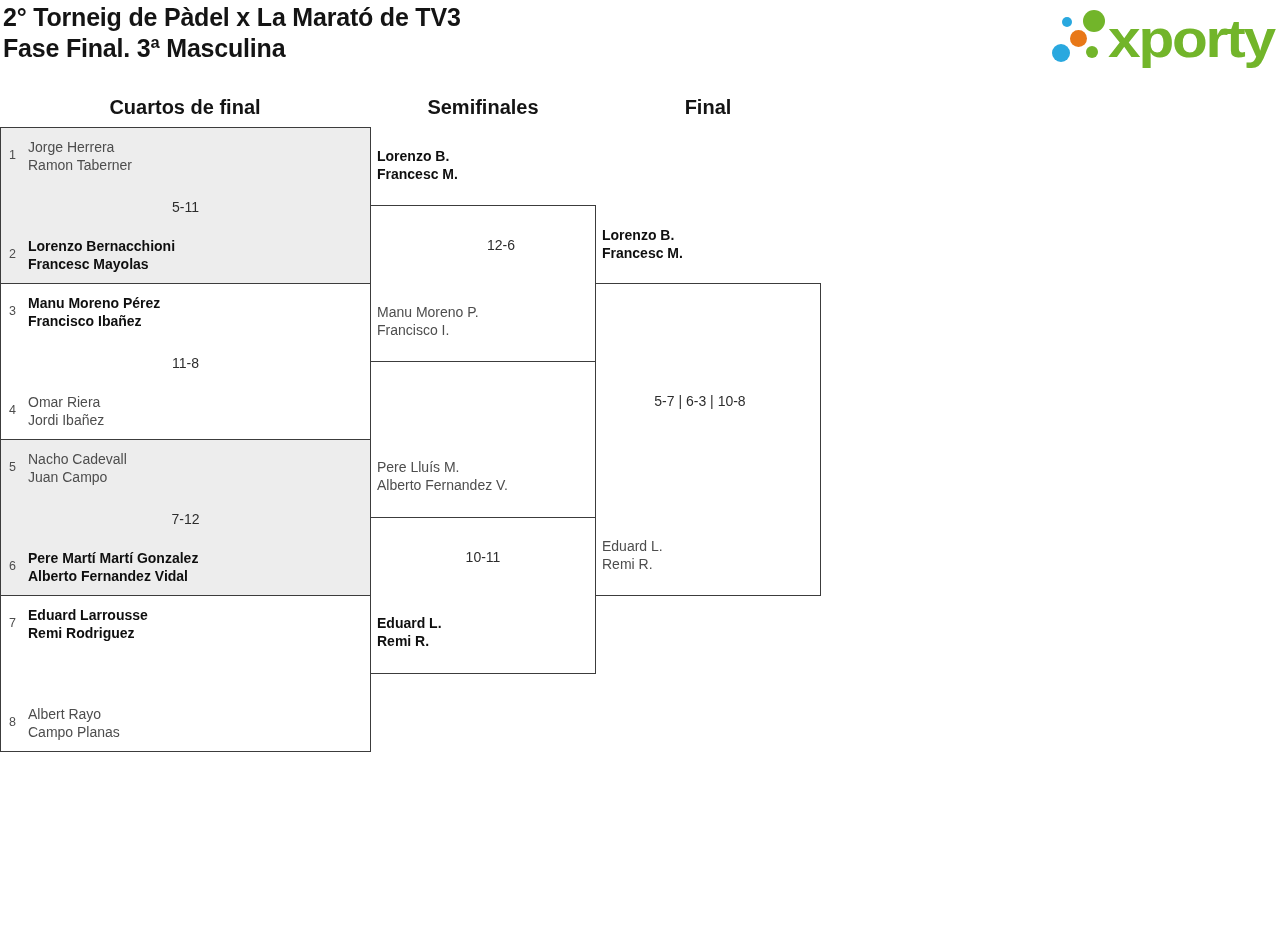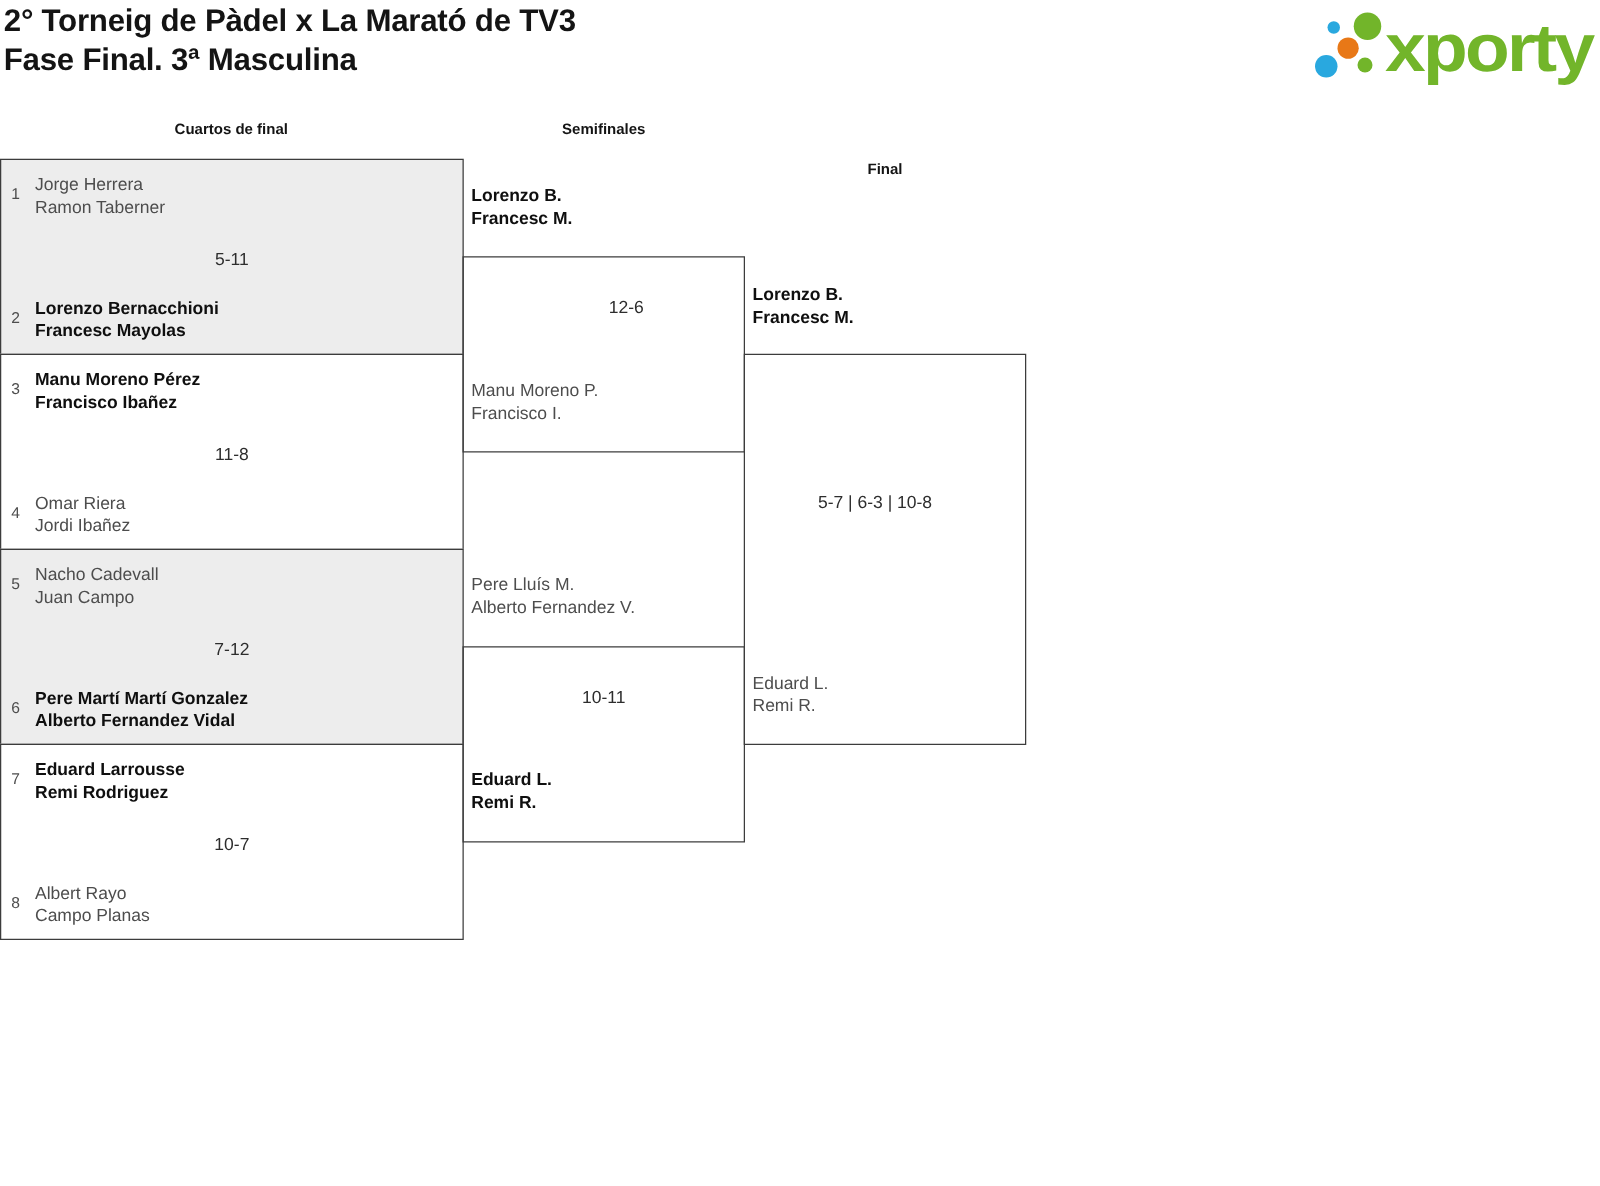--- a/index.html
+++ b/index.html
@@ -19,25 +19,25 @@
   .dot { position:absolute; border-radius:50%; }
   .dot.blue-sm   { left:14px; top:17px; width:10px; height:10px; background:#29a8df; }
   .dot.green-lg  { left:35px; top:10px; width:22px; height:22px; background:#72b52a; }
   .dot.orange-md { left:22px; top:30px; width:17px; height:17px; background:#e87817; }
   .dot.blue-lg   { left:4px;  top:44px; width:18px; height:18px; background:#29a8df; }
   .dot.green-sm  { left:38px; top:46px; width:12px; height:12px; background:#72b52a; }
   .wordmark { position:absolute; left:58px; top:0; }
   
   .col-header {
     position:absolute; top:96px; text-align:center;
-    font-size:12px; font-weight:700; color:#141414;
+    font-size:20px; font-weight:700; color:#141414;
   }
   .col-qf { left:0;   width:370px; }
   .col-sf { left:370px; width:226px; }
-  .col-f  { left:595px; width:226px;margin-top:32px; }
+  .col-f  { left:595px; width:226px; }
   
   .box { position:absolute; border:1px solid #3c3c3c; }
   .qf  { left:0; width:371px; height:157px; }
   .qf1 { top:127px; background:#ededed; }
   .qf2 { top:283px; background:#ffffff; }
   .qf3 { top:439px; background:#ededed; }
   .qf4 { top:595px; background:#ffffff; }
   .sf  { left:370px; width:226px; height:157px; background:transparent; }
   .sf1 { top:205px; }
   .sf2 { top:517px; }
@@ -138,21 +138,20 @@
     </div>
     <div class="seed s-bot">6</div>
   </div>
 
   <div class="box qf qf4">
     <div class="seed s-top">7</div>
     <div class="team t-top winner">
       <div>Eduard Larrousse</div>
       <div>Remi Rodriguez</div>
     </div>
-    <div class="score">10-7</div>
     <div class="team t-bot">
       <div>Albert Rayo</div>
       <div>Campo Planas</div>
     </div>
     <div class="seed s-bot">8</div>
   </div>
 
   <div class="box sf sf1"></div>
   <div class="box sf sf2"></div>
 

